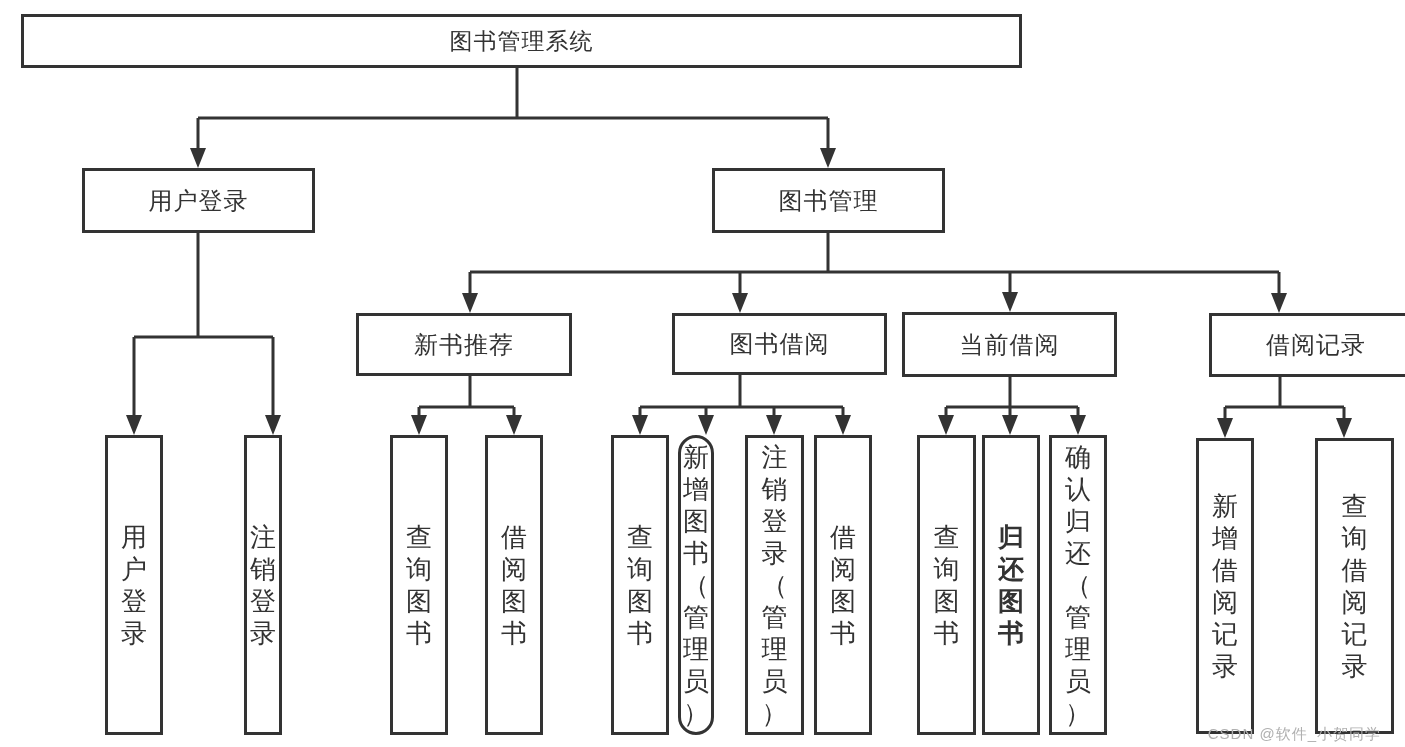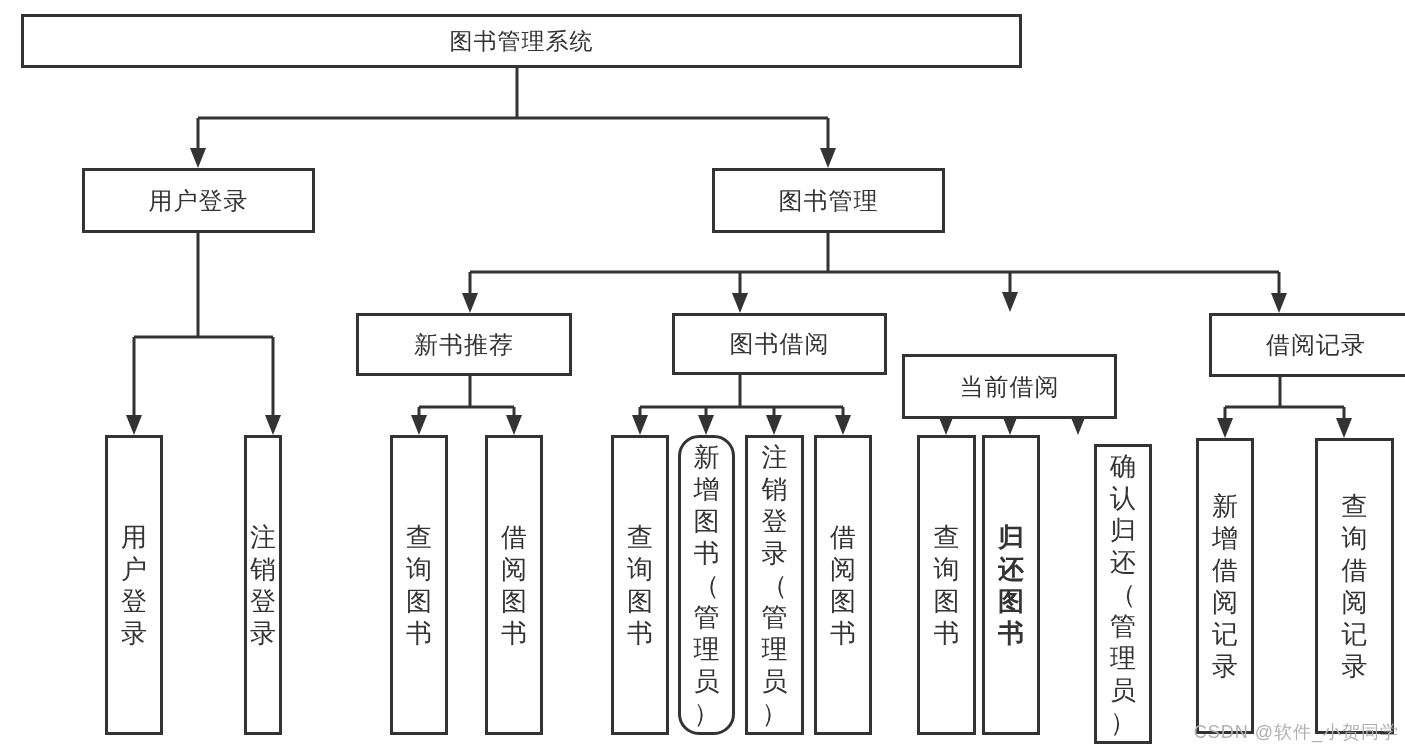--- a/index.html
+++ b/index.html
@@ -44,22 +44,22 @@
     width: 28px;
     font-size: 26px;
     line-height: 32px;
     text-align: center;
     word-break: break-all;
     overflow-wrap: anywhere;
     line-break: anywhere;
   }
   .watermark {
     position: absolute;
-    right: 6px; bottom: 3px;
-    font-size: 18px;
+    right: 24px; bottom: 3px;
+    font-size: 15px;
     color: #b0b0b0;
     letter-spacing: 1px;
     white-space: nowrap;
   }
 </style>
 </head>
 <body>
 
 <div class="canvas">
 
@@ -104,21 +104,21 @@
   <div class="hbox" style="left:712px; top:168px; width:233px; height:65px;">
     <span>图书管理</span>
   </div>
 
   <div class="hbox" style="left:356px; top:313px; width:216px; height:63px;">
     <span>新书推荐</span>
   </div>
   <div class="hbox" style="left:632px; top:313px; width:215px; height:62px;margin-left:40px;">
     <span>图书借阅</span>
   </div>
-  <div class="hbox" style="left:902px; top:312px; width:215px; height:65px;margin-top:42px;">
+  <div class="hbox" style="left:902px; top:312px; width:215px; height:65px;">
     <span>当前借阅</span>
   </div>
   <div class="hbox" style="left:1191px; top:313px; width:214px; height:64px;margin-left:18px;">
     <span>借阅记录</span>
   </div>
 
   <div class="vbox" style="left:105px; top:435px; width:58px; height:300px;">
     <span class="vtext">用户登录</span>
   </div>
   <div class="vbox" style="left:244px; top:435px; width:38px; height:300px;">
@@ -128,37 +128,37 @@
   <div class="vbox" style="left:390px; top:435px; width:58px; height:300px;">
     <span class="vtext">查询图书</span>
   </div>
   <div class="vbox" style="left:485px; top:435px; width:58px; height:300px;">
     <span class="vtext">借阅图书</span>
   </div>
 
   <div class="vbox" style="left:611px; top:435px; width:58px; height:300px;">
     <span class="vtext">查询图书</span>
   </div>
-  <div class="vbox" style="left:678px; top:435px; width:57px; height:300px;border-radius:21px;">
+  <div class="vbox" style="left:678px; top:435px; width:36px; height:300px;border-radius:21px;">
     <span class="vtext">新增图书（管理员）</span>
   </div>
   <div class="vbox" style="left:745px; top:435px; width:59px; height:300px;">
     <span class="vtext">注销登录（管理员）</span>
   </div>
   <div class="vbox" style="left:814px; top:435px; width:58px; height:300px;">
     <span class="vtext">借阅图书</span>
   </div>
 
   <div class="vbox" style="left:917px; top:435px; width:59px; height:300px;">
     <span class="vtext">查询图书</span>
   </div>
   <div class="vbox" style="left:982px; top:435px; width:58px; height:300px;font-weight:bold;">
     <span class="vtext">归还图书</span>
   </div>
-  <div class="vbox" style="left:1049px; top:444px; width:58px; height:300px;margin-left:45px;">
+  <div class="vbox" style="left:1049px; top:435px; width:58px; height:300px;">
     <span class="vtext">确认归还（管理员）</span>
   </div>
 
   <div class="vbox" style="left:1196px; top:438px; width:58px; height:296px;">
     <span class="vtext">新增借阅记录</span>
   </div>
   <div class="vbox" style="left:1315px; top:438px; width:79px; height:296px;">
     <span class="vtext">查询借阅记录</span>
   </div>
 

